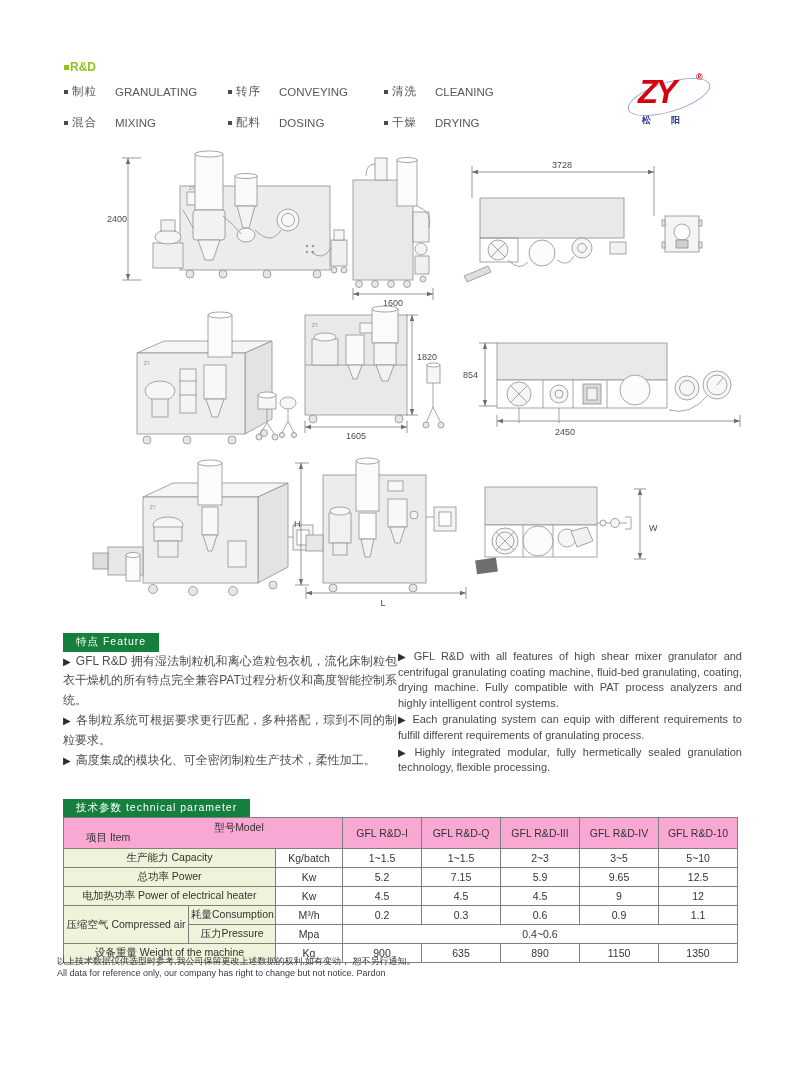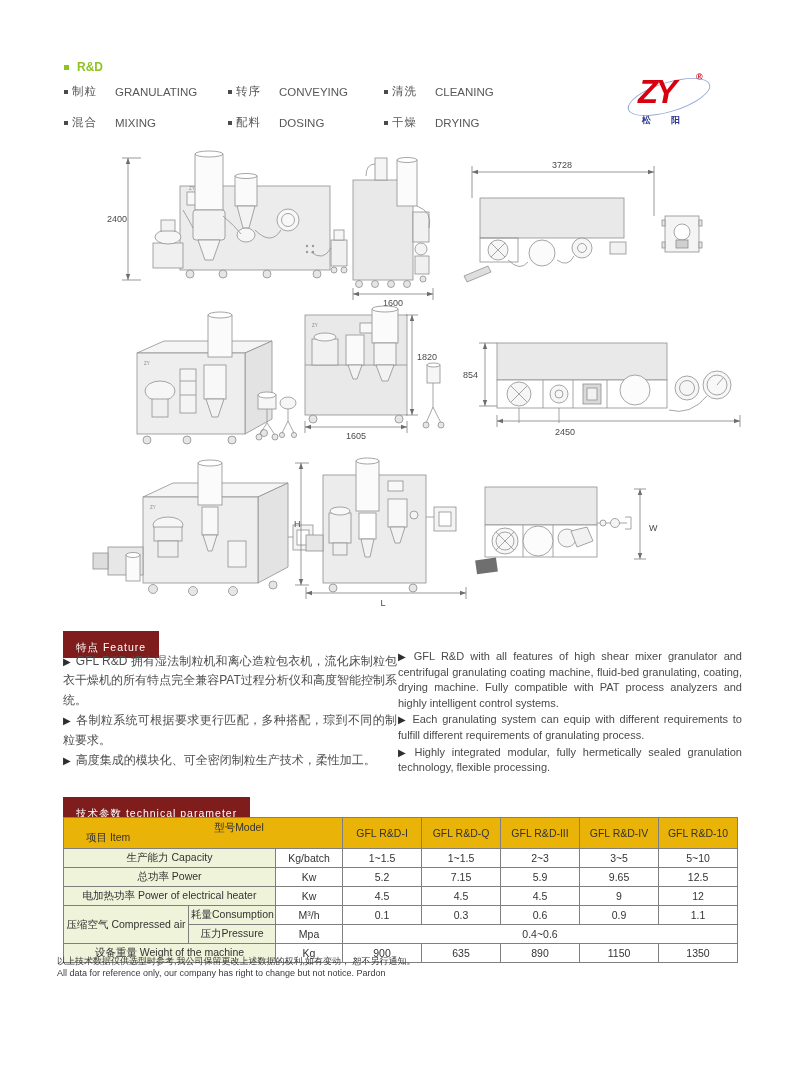--- a/index.html
+++ b/index.html
@@ -1,21 +1,21 @@
 <!DOCTYPE html>
 <html><head>
 <meta charset="utf-8">
 <style>
   html,body{margin:0;padding:0;background:#fff;}
   .page{position:relative;width:800px;height:1077px;background:#ffffff;
         font-family:"Liberation Sans",sans-serif;overflow:hidden;color:#3a3a3a;}
   .abs{position:absolute;}
 
   
-  .rd{left:64px;top:60px;display:flex;align-items:center;gap:8px;
+  .rd{left:64px;top:60px;display:flex;align-items:center;gap:1px;
       color:#8fc31f;font-size:12px;font-weight:bold;justify-content:flex-end;}
   .rd .sq{width:5px;height:5px;background:#8fc31f;display:inline-block;}
   .feat-grid{left:64px;top:84px;display:grid;grid-template-columns:164px 156px 170px;
              row-gap:16px;font-size:11.5px;color:#595757;}
   .feat-item{display:flex;align-items:center;gap:4px;white-space:nowrap;}
   .feat-item .sq{width:4px;height:4px;background:#4a4a4a;display:inline-block;flex:none;}
   .feat-item .cn{letter-spacing:1px;}
   .feat-item .en{margin-left:14px;}
 
   
@@ -27,35 +27,35 @@
   .logo .reg{position:absolute;left:62px;top:-2px;font-size:9px;color:#d7000f;font-weight:bold;}
   .logo .sub{position:absolute;left:8px;top:40px;display:flex;gap:20px;
              font-size:9px;font-weight:bold;color:#2b3990;}
 
   
   svg{overflow:visible;display:block;}
   svg text{font-family:"Liberation Sans",sans-serif;font-size:9px;fill:#4a4a4a;}
   .mk{font-size:4.5px;fill:#8c8c8c;}
 
   
-  .sec-title{background:#7f1d1d;color:#ffffff;font-size:10.5px;padding:10px 13px 3px 13px;
+  .sec-title{background:#15803d;color:#ffffff;font-size:10.5px;padding:2px 13px 3px 13px;
              display:inline-block;letter-spacing:1px;}
   .cn-text{left:63px;top:652px;width:334px;font-size:12px;line-height:1.62;color:#4e4e4e;
            text-align:justify;}
   .cn-text p,.en-text p{margin:0 0 1px 0;}
   .en-text{left:398px;top:649px;width:344px;font-size:11px;line-height:1.42;color:#4a4a4a;
            text-align:justify;}
   .tri{font-size:10px;margin-right:5px;color:#2e2e2e;}
 
   
   table.tech{left:63px;top:817px;position:absolute;border-collapse:collapse;table-layout:fixed;
              width:674px;font-size:10.5px;color:#333;}
   table.tech td{border:1px solid #7f7f7f;text-align:center;padding:0 2px;height:18px;
                 overflow:hidden;white-space:nowrap;}
-  table.tech tr.hd td{height:30px;background:#eab308;font-size:10.5px;}
+  table.tech tr.hd td{height:30px;background:#f9a8d4;font-size:10.5px;}
   td.green{background:#eef3da;margin-left:36px;}
   td.corner{position:relative;background:#eef3da;
     background-image:linear-gradient(to bottom right,transparent 49.5%,#7f7f7f 49.5%,#7f7f7f 50.6%,transparent 50.6%);}
   td.corner .mlab{position:absolute;top:3px;left:54%;font-size:10.5px;}
   td.corner .ilab{position:absolute;bottom:3px;left:22px;font-size:10.5px;}
 
   
   .foot{left:57px;top:956px;font-size:9px;line-height:1.3;color:#3a3a3a;}
 </style>
 </head>
@@ -478,21 +478,21 @@
       <td>4.5</td>
       <td>4.5</td>
       <td>4.5</td>
       <td>9</td>
       <td>12</td>
     </tr>
     <tr>
       <td class="green" rowspan="2">压缩空气 Compressed air</td>
       <td class="green">耗量Consumption</td>
       <td>M³/h</td>
-      <td>0.1</td>
+      <td>0.2</td>
       <td>0.3</td>
       <td>0.6</td>
       <td>0.9</td>
       <td>1.1</td>
     </tr>
     <tr>
       <td class="green">压力Pressure</td>
       <td>Mpa</td>
       <td colspan="5">0.4~0.6</td>
     </tr>

